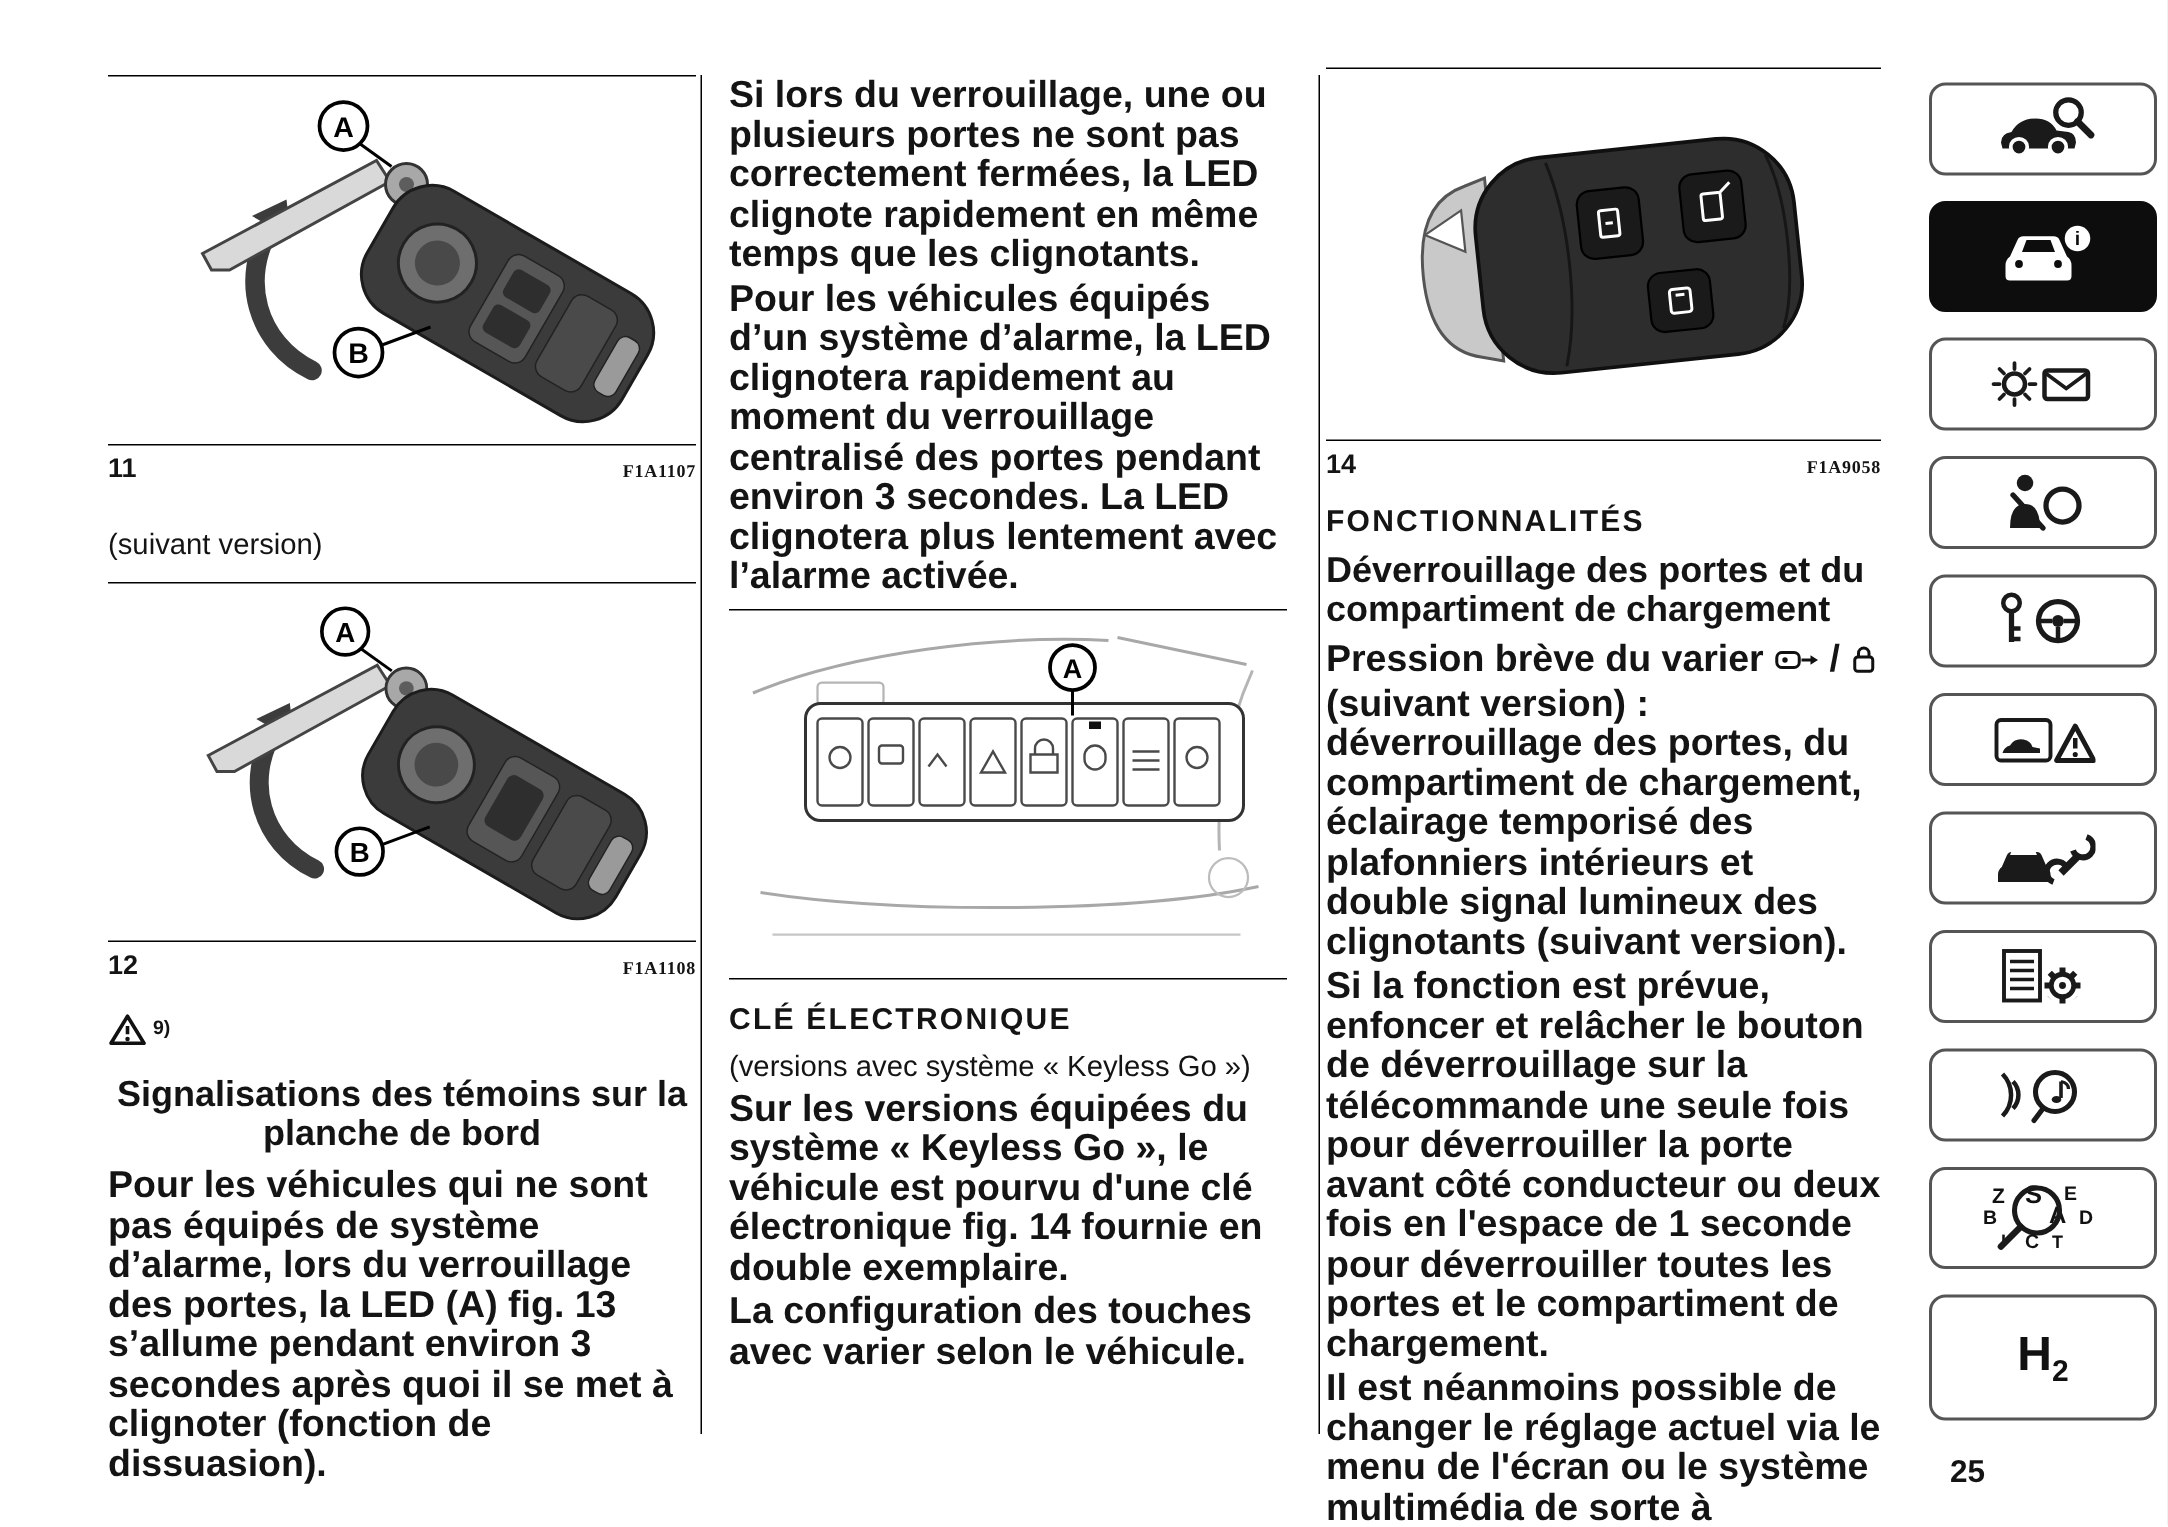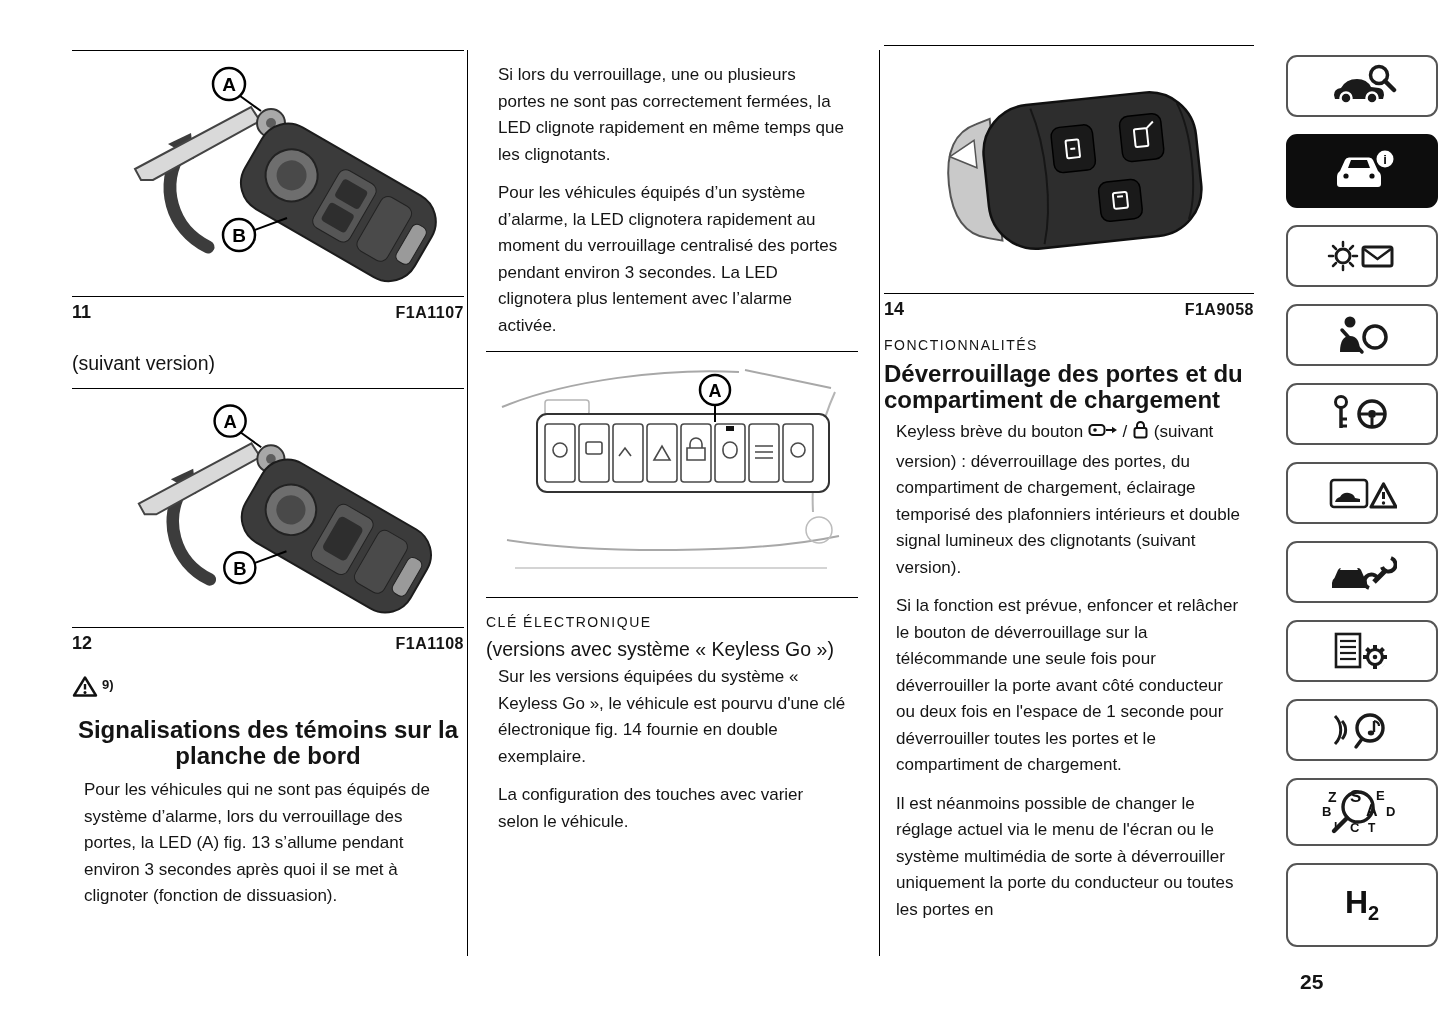--- a/index.html
+++ b/index.html
@@ -11,25 +11,25 @@
   #col3{left:884px;width:370px;top:45px;}
   .vdivider{position:absolute;top:50px;width:1px;height:906px;background:#000;}
   #divider1{left:467px;}
   #divider2{left:879px;}
 
   .fig-canvas{border-top:1px solid #000;border-bottom:1px solid #000;}
   .fig-canvas svg{display:block;}
   .fig-caption{display:flex;justify-content:space-between;align-items:baseline;
                padding-top:5px;height:22px;}
   .fig-num{font-weight:bold;font-size:18px;}
-  .fig-code{font-weight:bold;font-size:16px;letter-spacing:.5px;}
-
-  p.body{font-size:17px;line-height:26.5px;margin:12px;}
+  .fig-code{font-weight:bold;font-size:12px;letter-spacing:.5px;font-family:Liberation Serif, serif;}
+
+  p.body{font-size:25px;line-height:26.5px;margin:0;font-weight:bold;}
   .note{font-size:19.5px;line-height:26px;}
-  h2.section{font-size:14px;font-weight:normal;letter-spacing:1.5px;margin:0;}
+  h2.section{font-size:20px;font-weight:bold;letter-spacing:1.5px;margin:0;}
   h3.sub{font-size:24px;font-weight:bold;line-height:26px;margin:0;}
 
   .warning-row{display:flex;align-items:flex-start;gap:4px;height:30px;}
   .warning-ref{font-size:13px;font-weight:bold;padding-top:2px;}
 
   .inline-icon{display:inline-block;vertical-align:-3px;}
 
   
   #sidebar{position:absolute;left:1286px;top:55px;width:152px;display:flex;
            flex-direction:column;gap:17px;}
@@ -212,21 +212,21 @@
       <div class="fig-caption">
         <span class="fig-num">14</span>
         <span class="fig-code">F1A9058</span>
       </div>
     </div>
 
     <h2 class="section" style="margin-top:16px;">FONCTIONNALITÉS</h2>
     <h3 class="sub" style="margin-top:8px;">Déverrouillage des portes et du compartiment de chargement</h3>
 
     <p class="body" style="margin-top:6px;">
-      <span>Keyless brève du bouton</span>
+      <span>Pression brève du varier</span>
       <span class="inline-icon">
         <svg viewBox="0 0 30 20" width="30" height="20">
           <rect x="1.5" y="5" width="15" height="10" rx="3.5" fill="none" stroke="#111" stroke-width="2"></rect>
           <circle cx="7" cy="10" r="1.8" fill="#111"></circle>
           <line x1="18" y1="10" x2="27" y2="10" stroke="#111" stroke-width="2"></line>
           <polygon points="29,10 24,6.8 24,13.2" fill="#111"></polygon>
         </svg>
       </span>
       <span>/</span>
       <span class="inline-icon">

